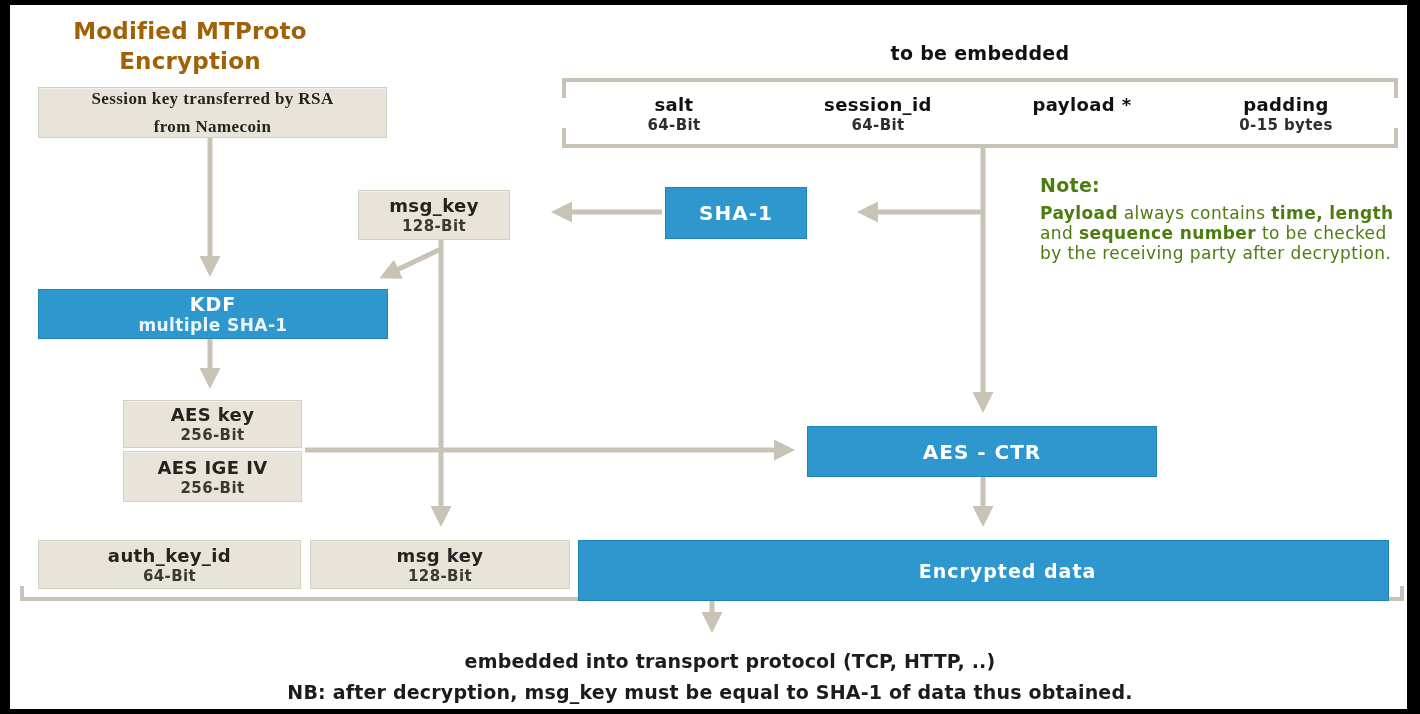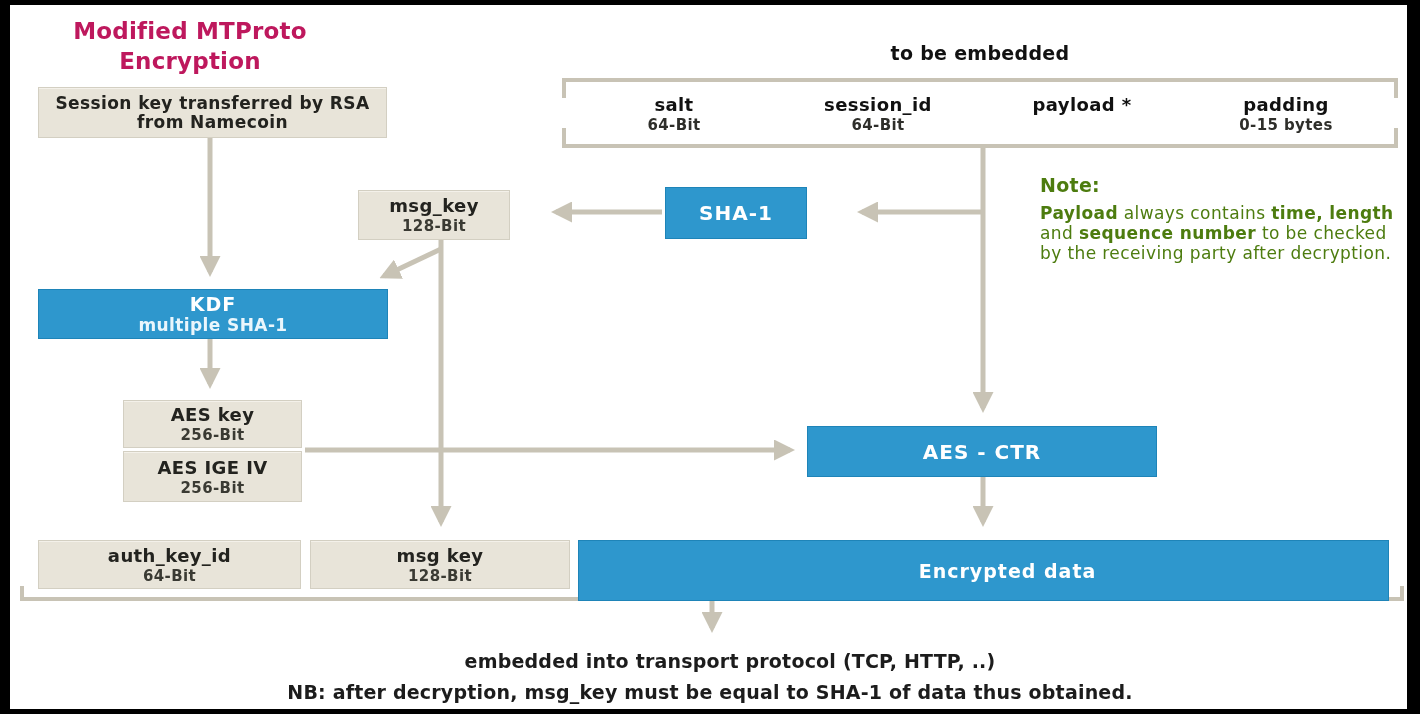--- a/index.html
+++ b/index.html
@@ -5,21 +5,21 @@
   html,body{margin:0;padding:0;background:#fff;}
   #canvas{
     position:relative;width:1420px;height:714px;background:#ffffff;
     font-family:"DejaVu Sans","Liberation Sans",sans-serif;overflow:hidden;
   }
   .frame{position:absolute;inset:0;box-sizing:border-box;
     border-top:5px solid #000;border-bottom:5px solid #000;
     border-left:10px solid #000;border-right:13px solid #000;
     pointer-events:none;z-index:10;}
   .abs{position:absolute;box-sizing:border-box;}
-  .title{font-weight:bold;font-size:23px;line-height:30px;color:#be185d;
+  .title{font-weight:bold;font-size:23px;line-height:30px;color:#a16207;
     text-align:center;white-space:pre-line;letter-spacing:.2px;}
   .box{display:flex;flex-direction:column;align-items:center;justify-content:center;
     text-align:center;z-index:2;}
   .beige{background:#e8e4d9;border:1px solid #d3cfc2;color:#23231f;
     box-shadow:inset 0 1px 0 #f4f1ea;}
   .blue{background:#2e97cd;border:1px solid #1e84b8;color:#ffffff;}
   .box .name{font-weight:bold;font-size:18px;letter-spacing:.4px;line-height:22px;}
   .box .size{font-weight:bold;font-size:15px;letter-spacing:.4px;line-height:18px;color:#3a3a33;}
   .blue .name{font-size:20px;letter-spacing:1px;}
   .blue .size{color:#eaf6fc;font-weight:bold;font-size:17px;}
@@ -60,21 +60,21 @@
       <line x1="983" y1="212" x2="862" y2="212" marker-end="url(#ah)"></line>
       <line x1="983" y1="477" x2="983" y2="522" marker-end="url(#ah)"></line>
       <line x1="712" y1="601" x2="712" y2="628" marker-end="url(#ah)"></line>
     </g>
   </svg>
 
   <div class="abs title" style="left:55px;top:16px;width:270px;">Modified MTProto
 Encryption</div>
 
   <div class="abs box beige" style="left:38px;top:87px;width:349px;height:51px;">
-    <div class="name" style="font-size:17px;line-height:19px;white-space:pre-line;">Session key transferred by RSA
+    <div class="name" style="font-size:17px;line-height:28px;white-space:pre-line;font-family:Liberation Serif, serif;">Session key transferred by RSA
 from Namecoin</div>
   </div>
 
   <div class="abs section-label" style="left:562px;top:42px;width:836px;">to be embedded</div>
 
   <div class="abs bracket-top" style="left:562px;top:78px;width:836px;height:20px;"></div>
   <div class="abs bracket-bottom" style="left:562px;top:128px;width:836px;height:20px;"></div>
 
   <div class="abs fields-row" style="left:572px;top:93px;width:816px;">
     <div class="field">

